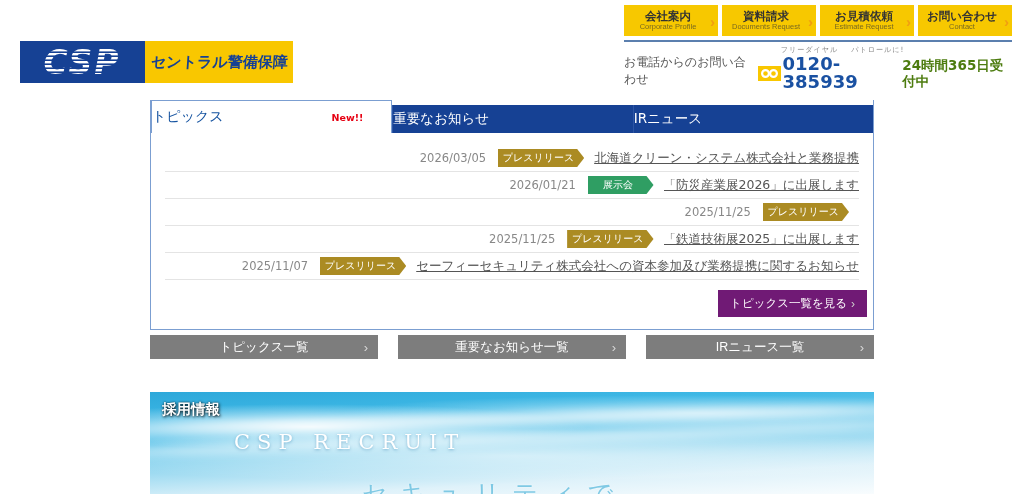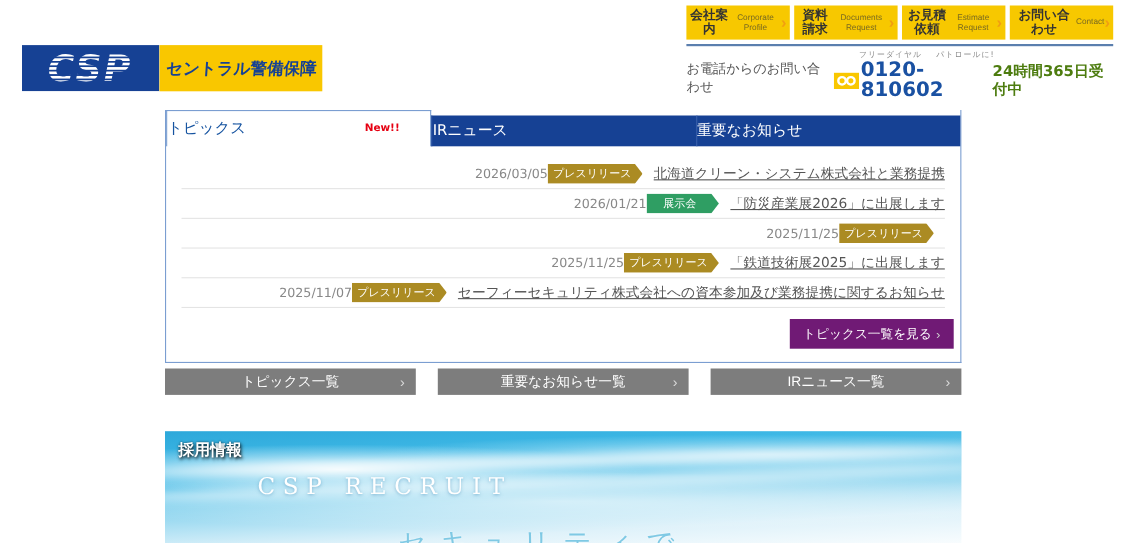--- a/index.html
+++ b/index.html
@@ -9,21 +9,21 @@
   
   .header { position:relative; height:100px; background:#fff; }
   .logo { position:absolute; left:20px; top:13px; display:flex; cursor:pointer;margin-top:28px; }
   .logo-yellow { width:148px; height:42px; background:#f9c700; display:flex;
     align-items:center; justify-content:center; }
   .logo-sub { color:#164194; font-weight:bold; font-size:15px; transform:skewX(-4deg); letter-spacing:0px; }
 
   .header-nav { position:absolute; right:12px; top:5px; width:388px; }
   .nav-buttons { display:flex; gap:4px; }
   .nav-btn { flex:1; height:31px; background:#f7c800; border:none; cursor:pointer;
-    display:flex; flex-direction:row; align-items:center; justify-content:center;
+    display:flex; flex-direction:column; align-items:center; justify-content:center;
     position:relative; padding:0 8px 0 2px; }
   .nav-btn .main { font-size:11.5px; font-weight:bold; color:#333; line-height:1.1; }
   .nav-btn .sub { font-size:7.5px; color:#7a6a20; line-height:1.1; }
   .nav-btn .chev { position:absolute; right:3px; top:50%; transform:translateY(-50%);
     color:rgba(240,150,20,.85); font-size:15px; font-weight:bold; }
   .nav-underline { border-bottom:2px solid #5b7fae; margin-top:4px; }
 
   .phone-row { display:flex; align-items:flex-end; margin-top:3px; }
   .phone-label { font-size:12px; color:#555; padding-bottom:3px; }
   .phone-right { margin-left:6px; }
@@ -45,21 +45,21 @@
     border:1px solid #7b9ed1; border-bottom:none; font-size:14px; }
   .tab .badge { position:absolute; right:28px; top:50%; transform:translateY(-50%);
     color:#e60012; font-size:9.5px; font-weight:bold; }
 
   .news-list { padding:12px 14px 0 14px; }
   .news-row { display:flex; align-items:center; height:27px;
     border-bottom:1px solid #e4e4e4; cursor:pointer;justify-content:flex-end; }
   .news-date { font-size:11.5px; color:#888; width:66px; flex-shrink:0; }
   .news-cat { min-width:66px; text-align:center; color:#fff; font-size:10px;
     padding:2px 10px 2px 5px; margin-right:10px; flex-shrink:0;
-    clip-path:polygon(0 0, calc(100% - 7px) 0, 100% 50%, calc(100% - 7px) 100%, 0 100%); }
+    clip-path:polygon(0 0, calc(100% - 7px) 0, 100% 50%, calc(100% - 7px) 100%, 0 100%);margin-left:12px; }
   .news-title { font-size:12.5px; color:#555; text-decoration:underline; white-space:nowrap;
     overflow:hidden; }
 
   .viewall-wrap { display:flex; justify-content:flex-end; padding:10px 6px 12px 0; }
   .viewall-btn { background:#701a75; color:#fff; border:none; font-size:11.5px;
     padding:6px 12px; cursor:pointer; display:flex; align-items:center; gap:4px; }
   .viewall-btn .chev { font-size:12px; color:#ccc; }
 
   
   .list-buttons { display:flex; gap:20px; margin-top:5px; }
@@ -142,41 +142,41 @@
           <span>パトロールに!</span>
         </div>
         <div class="num-row">
           <span class="freedial-icon">
             <svg width="23" height="15" viewBox="0 0 23 15">
               <rect width="23" height="15" fill="#f9c700"></rect>
               <circle cx="7.5" cy="7.5" r="3.4" fill="none" stroke="#ffffff" stroke-width="2.2"></circle>
               <circle cx="15.5" cy="7.5" r="3.4" fill="none" stroke="#ffffff" stroke-width="2.2"></circle>
             </svg>
           </span>
-          <span class="phone-number">0120-810602</span>
+          <span class="phone-number">0120-385939</span>
           <span class="phone-hours">24時間365日受付中</span>
         </div>
       </div>
     </div>
   </div>
 </div>
 
 <div class="content">
 
   <div class="news-box">
     <div class="tabs">
       <div class="tab active">
         <span>トピックス</span>
         <span class="badge">New!!</span>
       </div>
       <div class="tab">
+        <span>重要なお知らせ</span>
+      </div>
+      <div class="tab">
         <span>IRニュース</span>
-      </div>
-      <div class="tab">
-        <span>重要なお知らせ</span>
       </div>
     </div>
 
     <div class="news-list">
       <div class="news-row">
         <span class="news-date">2026/03/05</span>
         <span class="news-cat" style="background: rgb(171, 139, 35);">プレスリリース</span>
         <a class="news-title">北海道クリーン・システム株式会社と業務提携</a>
       </div>
       <div class="news-row">

